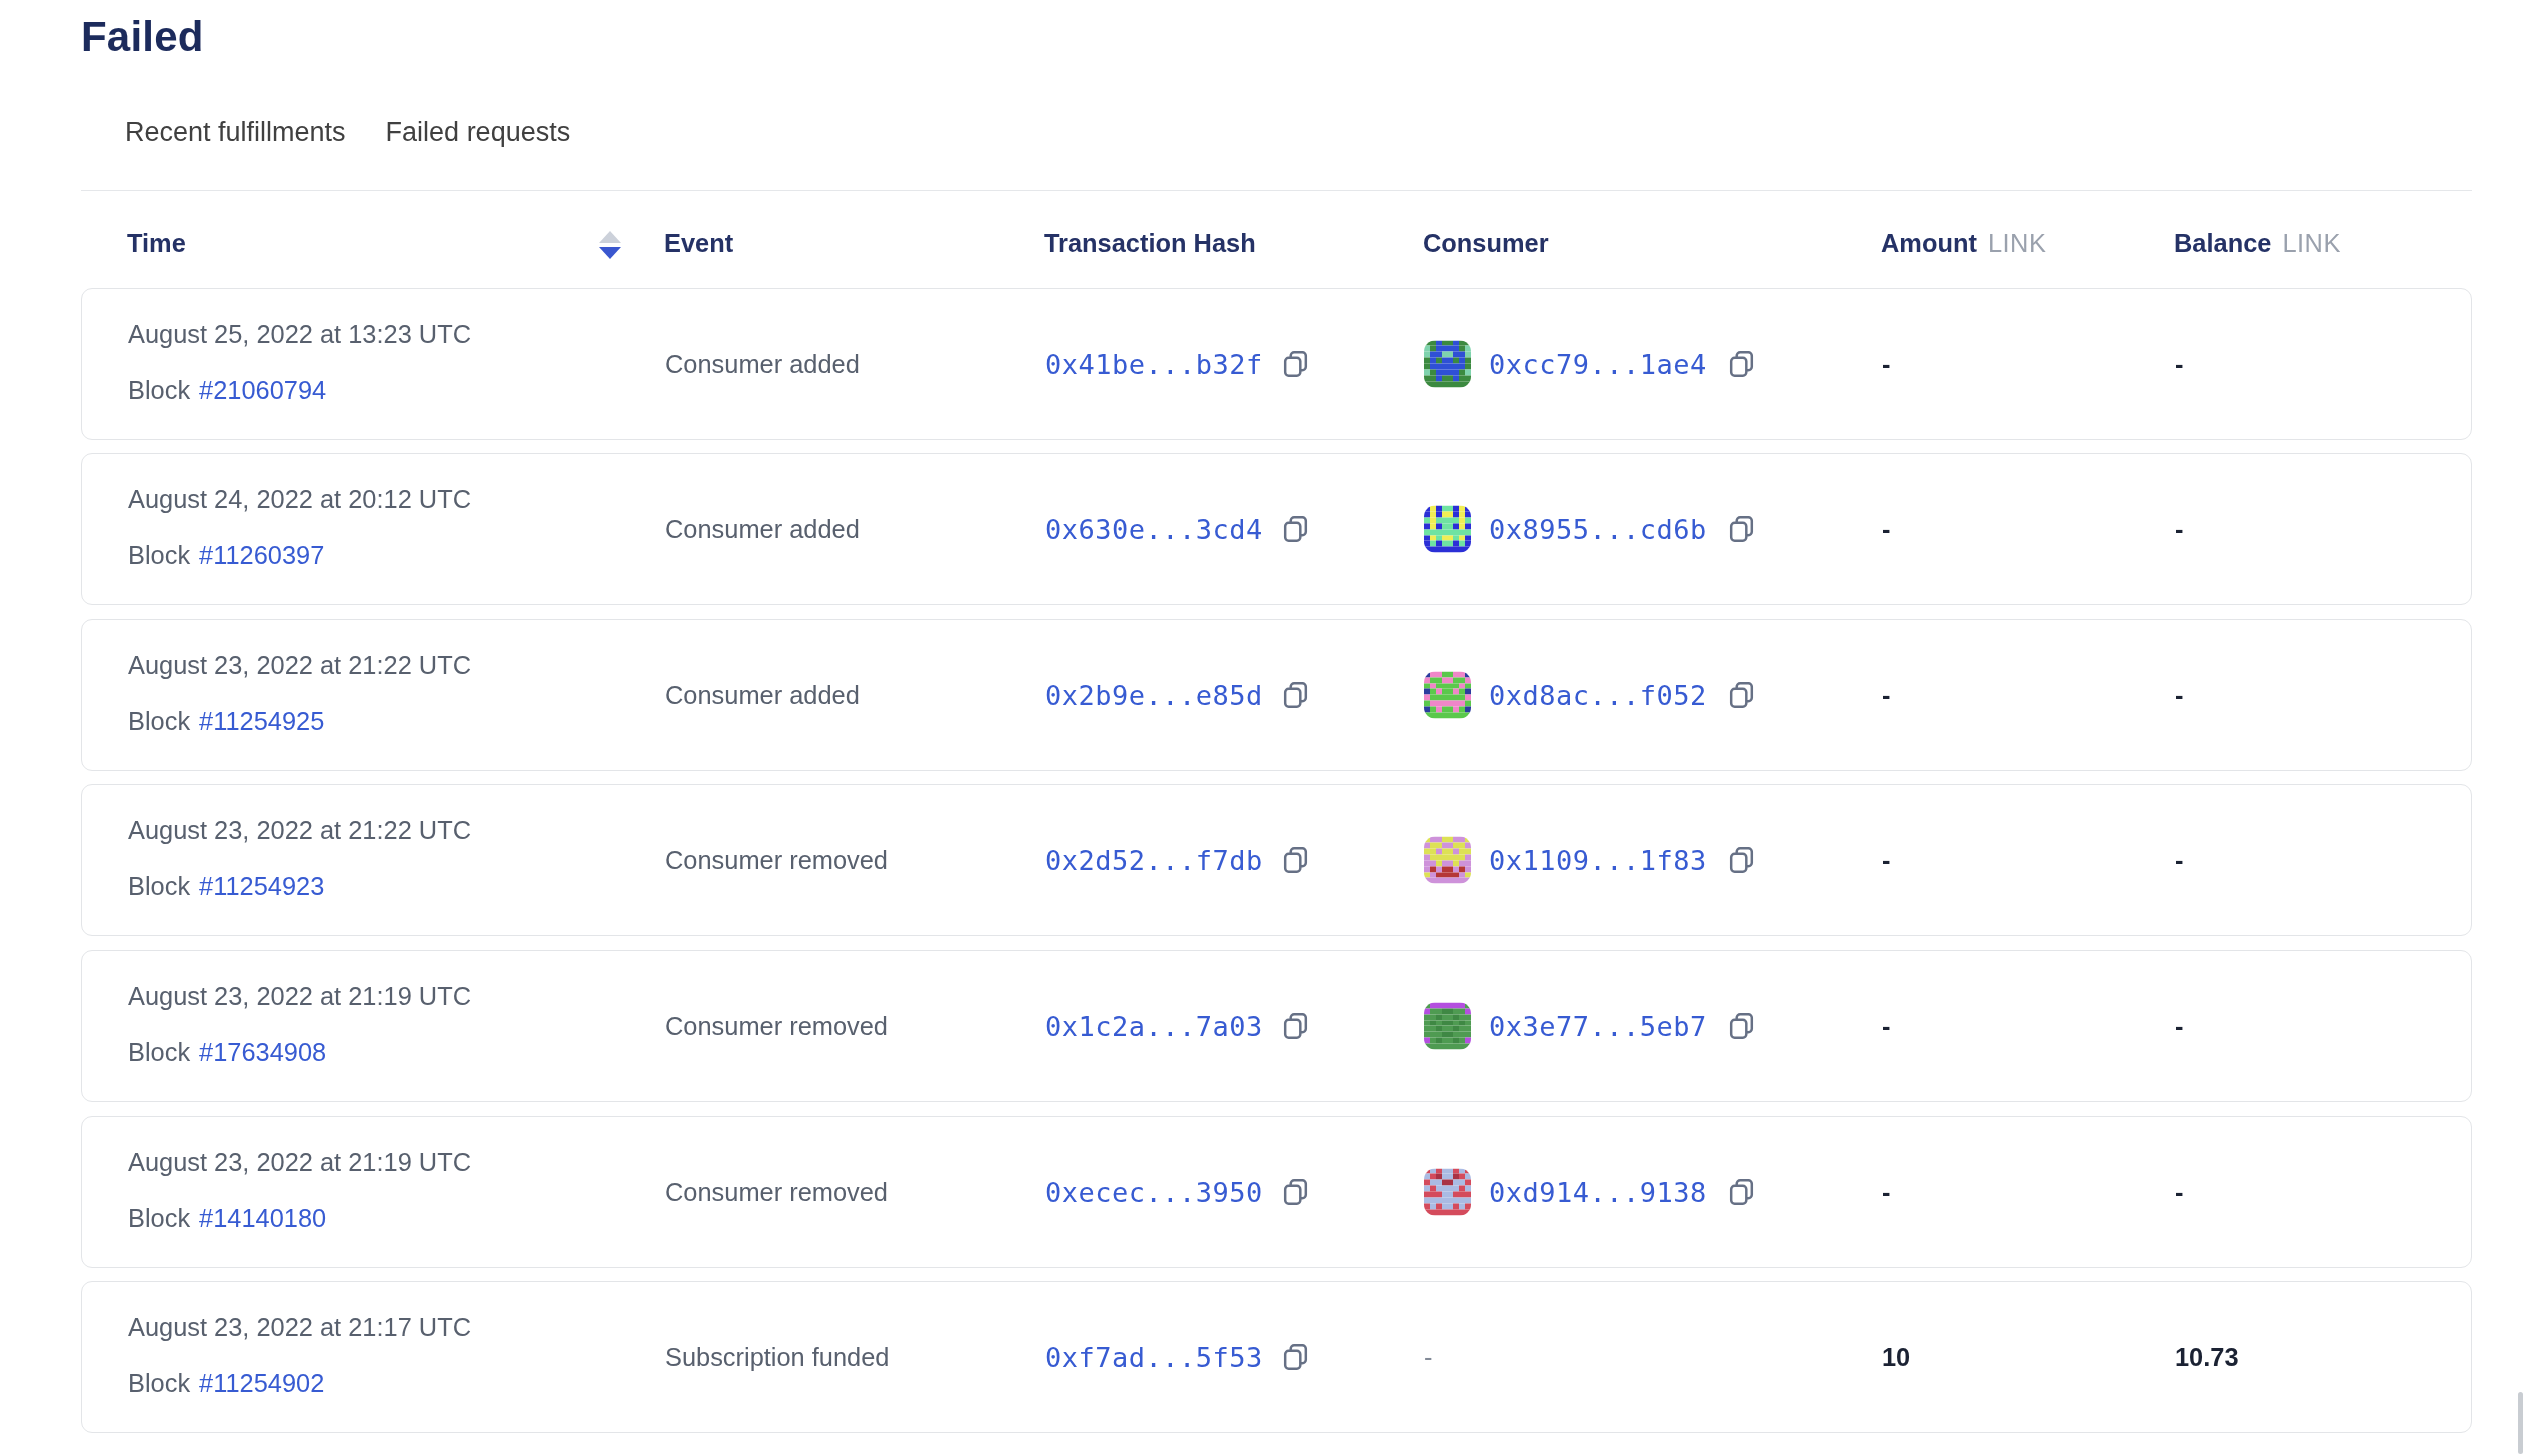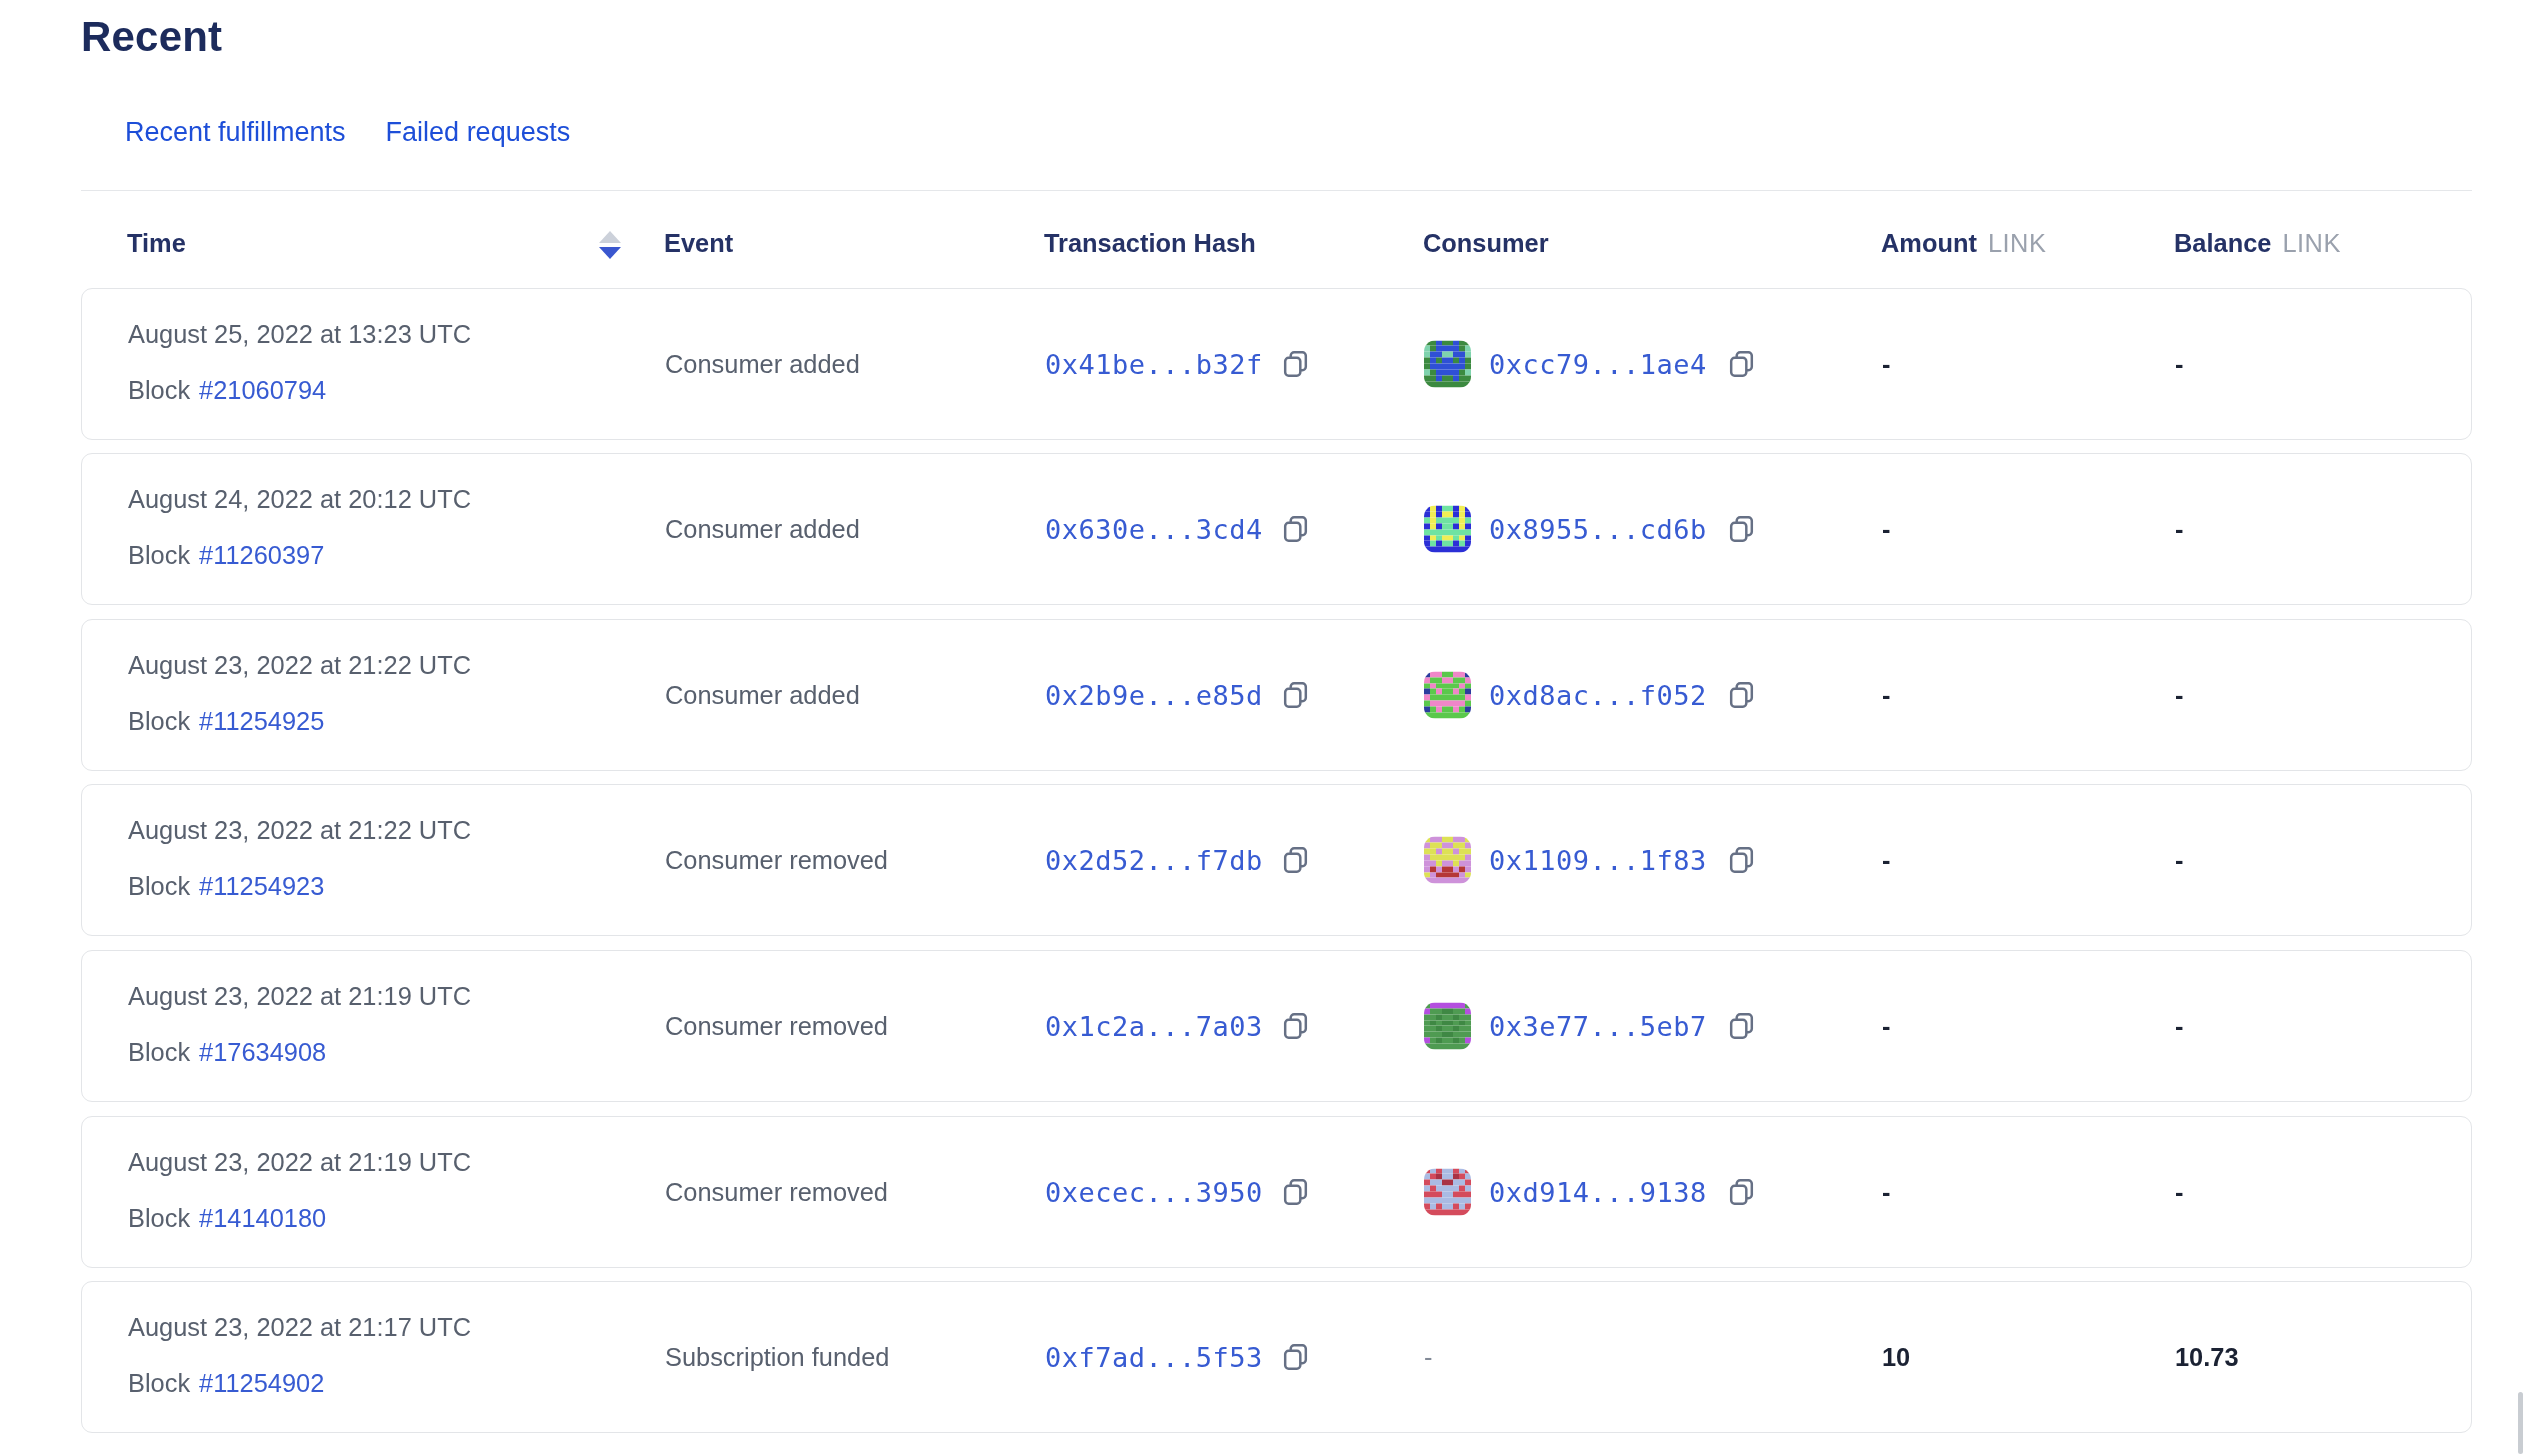--- a/index.html
+++ b/index.html
@@ -14,21 +14,21 @@
   .page-title{
     font-size:42px;font-weight:700;color:#1c2b5c;letter-spacing:0.2px;margin:0 0 14.5px 0;
   }
 
   
   .tabs{
     width:2391px;display:flex;align-items:center;gap:40px;
     border-bottom:1.8px solid #e5e7ea;height:116px;padding-left:44px;box-sizing:border-box;
   }
   .tab{
-    font-size:27px;color:#1d4ed8;cursor:pointer;white-space:nowrap;
+    font-size:27px;color:#404040;cursor:pointer;white-space:nowrap;
   }
   .tab.active{
     color:#375bd2;background:#ffffff;border:6.4px solid #375bd2;border-radius:14.5px;
     height:115px;box-sizing:border-box;display:flex;align-items:center;
     padding:0 40px;margin-bottom:-7.3px;position:relative;z-index:1;font-weight:500;
   }
 
   
   .thead{
     position:relative;width:2391px;height:42px;margin-top:38px;
@@ -85,21 +85,21 @@
   
   .scrollbar-thumb{
     position:absolute;right:1.8px;bottom:0;width:5.5px;height:62px;background:#c9cdd2;border-radius:2.7px;
   }
 </style>
 </head>
 <body>
 
 <div class="content">
 
-  <h1 class="page-title">Recent</h1>
+  <h1 class="page-title">Failed</h1>
 
   <div class="tabs">
     <div class="tab">Recent fulfillments</div>
     <div class="tab">Failed requests</div>
   </div>
 
   <div class="thead">
     <div class="th th-time">Time</div>
     <div class="sort-caret">
       <div class="up"></div>

